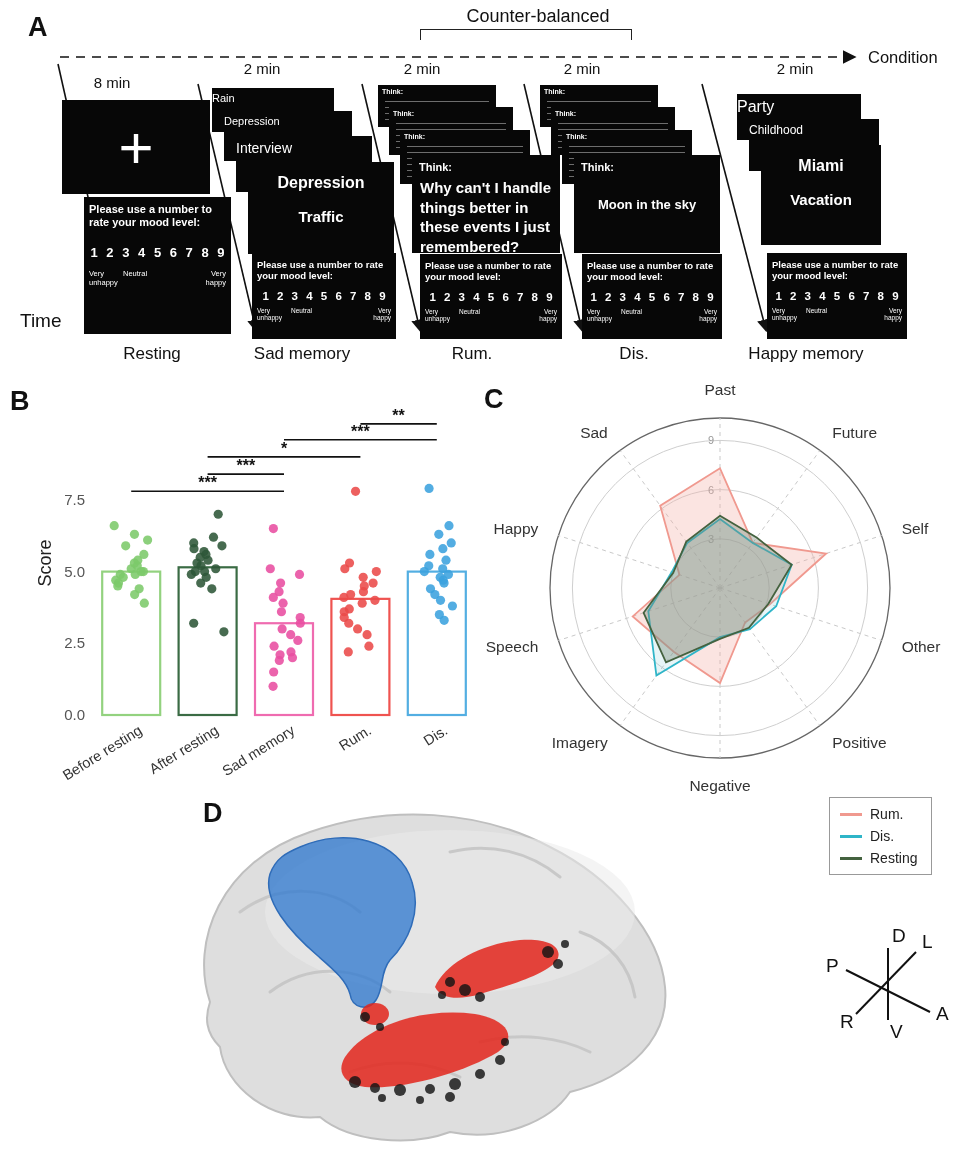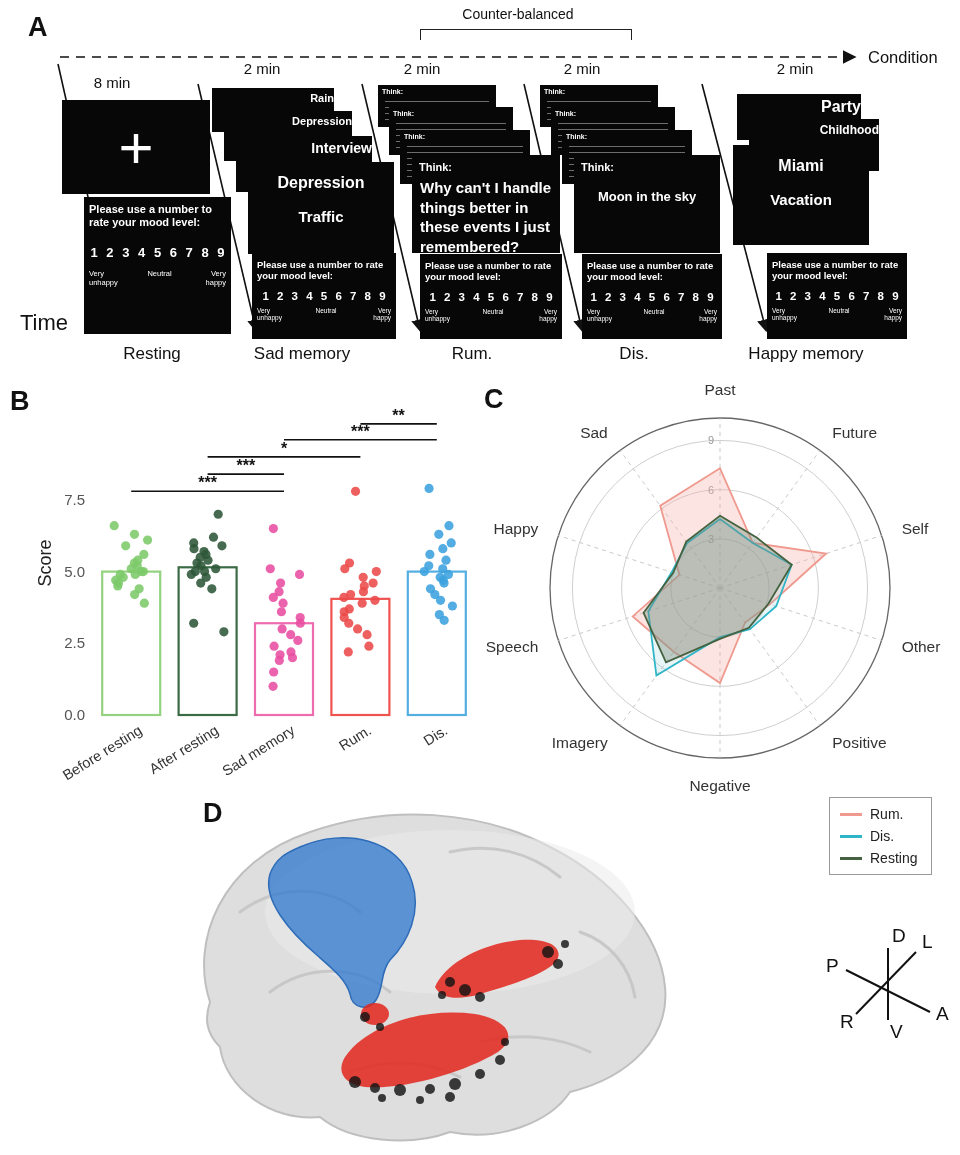--- a/index.html
+++ b/index.html
@@ -4,35 +4,35 @@
 <style>
   *{margin:0;padding:0;box-sizing:border-box;}
   body{background:#fff;}
   #canvas{position:relative;width:960px;height:1155px;background:#fff;
           font-family:"Liberation Sans",sans-serif;overflow:hidden;color:#111;}
   .abs{position:absolute;}
   .plabel{font-size:27px;font-weight:700;color:#111;}
   .small-label{font-size:15px;color:#111;}
   .cond-label{font-size:17px;color:#111;text-align:center;}
   .card{position:absolute;background:#070707;color:#fff;}
-  .card-title{text-align:right;font-weight:700;padding-top:4px;}
+  .card-title{text-align:left;font-weight:400;padding-top:4px;}
   .front-line1{text-align:center;font-weight:700;font-size:16px;margin-top:12px;}
   .front-line2{text-align:center;font-weight:700;font-size:15px;margin-top:16px;}
   .think-sm{font-size:7px;padding:3px 0 0 4px;font-weight:700;}
   .tlines{position:absolute;left:7px;right:7px;top:16px;bottom:5px;opacity:.55;
           background:repeating-linear-gradient(to bottom,rgba(255,255,255,.75) 0 1px,transparent 1px 6px);}
   .think-front{font-size:11px;font-weight:700;padding:6px 0 0 7px;}
   .front-body{font-size:15px;font-weight:700;padding:5px 8px 0 8px;line-height:1.3;}
-  .front-body-c{font-size:13px;font-weight:700;text-align:center;margin-top:16px;padding:0 6px;}
+  .front-body-c{font-size:13px;font-weight:700;text-align:center;margin-top:24px;padding:0 6px;}
   .mood-card{padding:6px 5px;}
   .mp{font-size:9.5px;font-weight:700;line-height:1.2;}
   .ms{font-size:11.5px;font-weight:700;text-align:center;word-spacing:5px;margin-top:8px;}
   .ma{display:flex;justify-content:space-between;font-size:6.5px;margin-top:5px;line-height:1.15;}
   .ma .a1{width:34px;}
-  .ma .a2{text-align:center;flex:1;}
+  .ma .a2{text-align:left;flex:1;}
   .ma .a3{width:30px;text-align:right;}
   .mood-lg .mp{font-size:11px;}
   .mood-lg .ms{font-size:13px;margin-top:16px;}
   .mood-lg .ma{font-size:7.5px;margin-top:10px;}
   .fix-card{display:flex;align-items:center;justify-content:center;font-size:60px;}
   svg text{font-family:"Liberation Sans",sans-serif;}
   #legend-c{position:absolute;left:829px;top:797px;border:1px solid #999;background:#fff;
             padding:8px 14px 8px 10px;display:flex;flex-direction:column;gap:6px;}
   .leg-row{display:flex;align-items:center;gap:8px;font-size:14px;color:#222;}
   .leg-swatch{width:22px;height:3px;}
@@ -50,24 +50,24 @@
     </defs>
     <line x1="60" y1="57" x2="854" y2="57" stroke="#111" stroke-width="1.7" stroke-dasharray="9 7" marker-end="url(#arrB)"></line>
     <line x1="58" y1="64" x2="118" y2="330" stroke="#111" stroke-width="1.6" marker-end="url(#arrB)"></line>
     <line x1="198" y1="84" x2="256" y2="330" stroke="#111" stroke-width="1.6" marker-end="url(#arrB)"></line>
     <line x1="362" y1="84" x2="420" y2="330" stroke="#111" stroke-width="1.6" marker-end="url(#arrB)"></line>
     <line x1="524" y1="84" x2="582" y2="330" stroke="#111" stroke-width="1.6" marker-end="url(#arrB)"></line>
     <line x1="702" y1="84" x2="766" y2="330" stroke="#111" stroke-width="1.6" marker-end="url(#arrB)"></line>
   </svg>
 
   <div class="abs plabel" style="left:28px;top:12px">A</div>
-  <div class="abs" style="left:412px;top:6px;width:212px;text-align:center;font-size:14px">Counter-balanced</div>
+  <div class="abs" style="left:432px;top:6px;width:212px;text-align:center;font-size:18px">Counter-balanced</div>
   <div class="abs" style="left:420px;top:29px;width:212px;height:11px;border-top:1.5px solid #222;border-left:1.5px solid #222;border-right:1.5px solid #222"></div>
   <div class="abs" style="left:868px;top:48px;font-size:16.5px">Condition</div>
-  <div class="abs" style="left:20px;top:310px;font-size:22px">Time</div>
+  <div class="abs" style="left:20px;top:310px;font-size:19px">Time</div>
 
   <div class="abs small-label" style="left:82px;top:74px;width:60px;text-align:center">8 min</div>
   <div class="abs small-label" style="left:232px;top:60px;width:60px;text-align:center">2 min</div>
   <div class="abs small-label" style="left:392px;top:60px;width:60px;text-align:center">2 min</div>
   <div class="abs small-label" style="left:552px;top:60px;width:60px;text-align:center">2 min</div>
   <div class="abs small-label" style="left:765px;top:60px;width:60px;text-align:center">2 min</div>
 
   <div class="card fix-card" style="left:62px;top:100px;width:148px;height:94px">
     <span>+</span>
   </div>
@@ -155,21 +155,21 @@
       <span class="a3">Very happy</span>
     </div>
   </div>
 
   <div class="card" style="left:737px;top:94px;width:124px;height:46px">
     <div class="card-title" style="font-size:16px">Party</div>
   </div>
   <div class="card" style="left:749px;top:119px;width:130px;height:52px">
     <div class="card-title" style="font-size:12px">Childhood</div>
   </div>
-  <div class="card" style="left:733px;top:145px;width:136px;height:100px">
+  <div class="card" style="left:761px;top:145px;width:120px;height:100px">
     <div class="front-line1">Miami</div>
     <div class="front-line2">Vacation</div>
   </div>
   <div class="card mood-card" style="left:767px;top:253px;width:140px;height:86px">
     <div class="mp">Please use a number to rate your mood level:</div>
     <div class="ms">1 2 3 4 5 6 7 8 9</div>
     <div class="ma">
       <span class="a1">Very unhappy</span>
       <span class="a2">Neutral</span>
       <span class="a3">Very happy</span>

